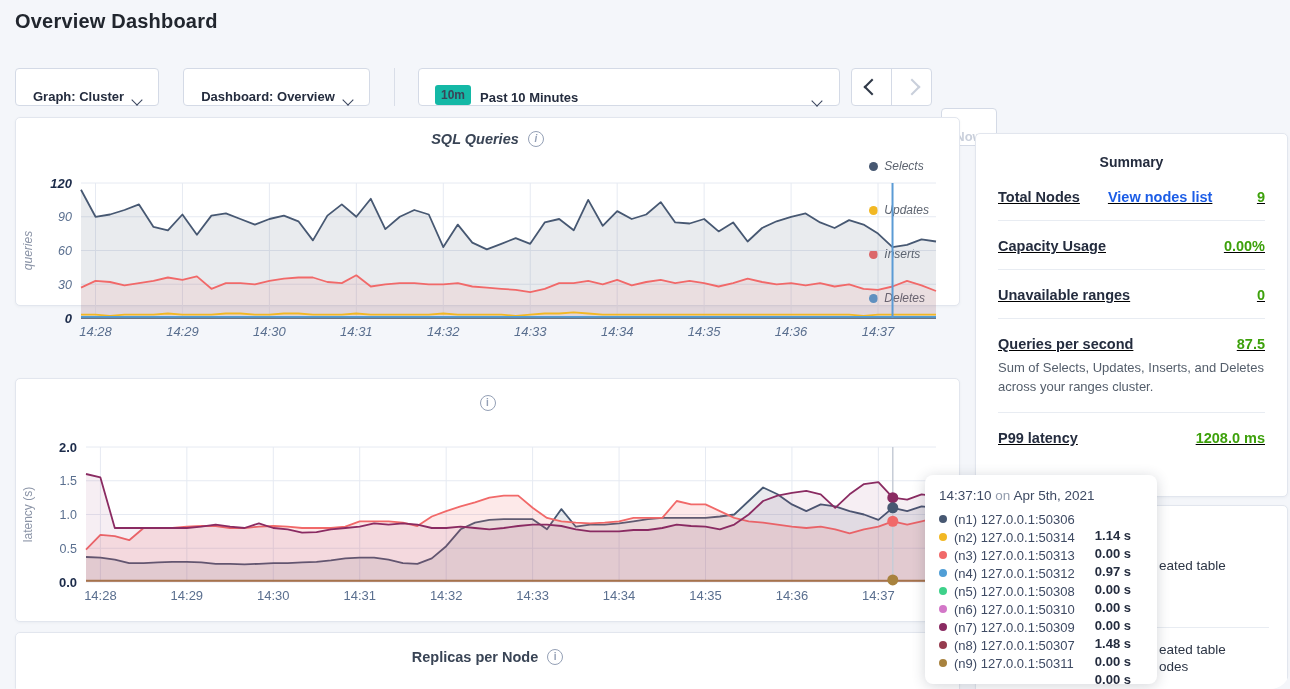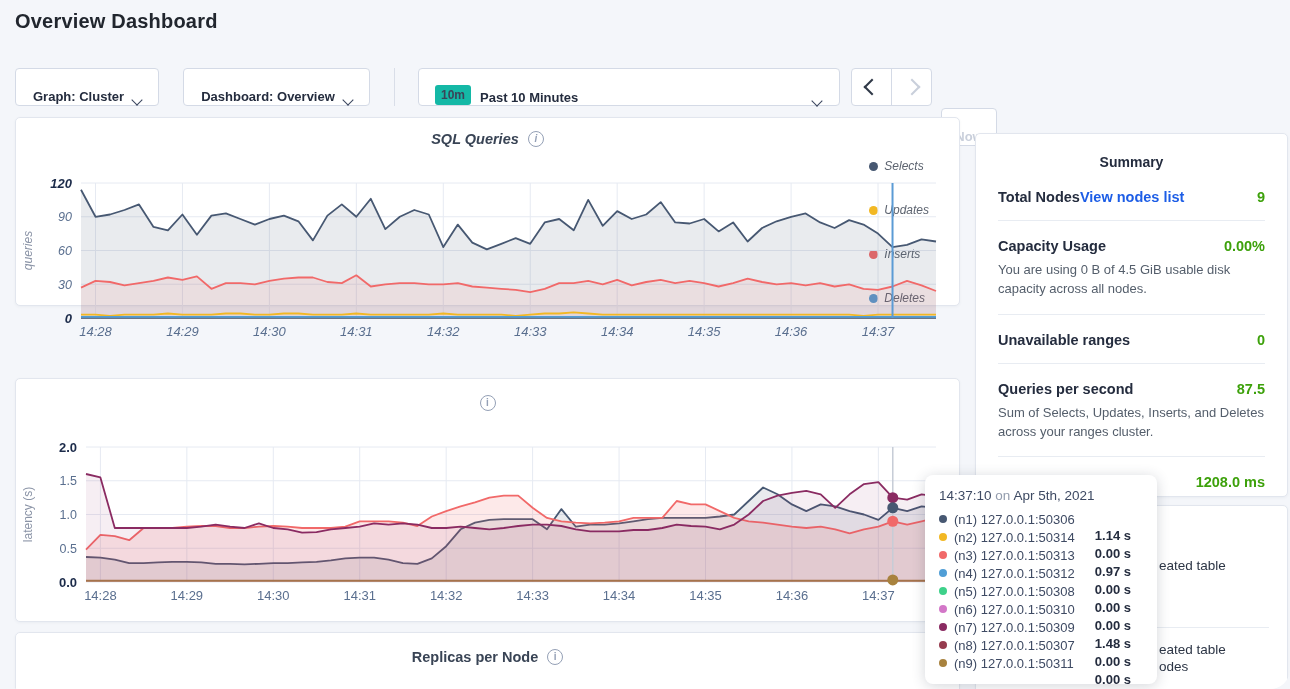--- a/index.html
+++ b/index.html
@@ -52,21 +52,21 @@
   .ytick{font-size:12.5px;fill:#5a6f8f;}
   .ytick.emph{font-size:13px;font-weight:bold;fill:#1c2b4a;}
   .xtick{font-size:13px;fill:#5a6f8f;}
   .ylab{font-size:12px;fill:#8a93a6;}
 
   
   .sum-h{margin:20px 0 2px;text-align:center;font-size:14px;font-weight:700;color:#242c3e;}
   .sum-rows{padding:0 22px;}
   .srow{padding:17px 0 15px;border-bottom:1px solid #e8ecf2;}
   .srow:last-child{border-bottom:none;}
-  .srow-line{display:flex;align-items:center;gap:0;}
+  .srow-line{display:flex;align-items:center;gap:28px;text-decoration:underline;}
   .slabel{font-size:14.5px;font-weight:700;color:#242c3e;}
   .slink{font-size:14.5px;font-weight:700;color:#1c5de6;cursor:pointer;text-decoration:none;}
   .sval{margin-left:auto;font-size:14.5px;font-weight:700;color:#3da10b;}
   .sdesc{margin-top:7px;font-size:13px;color:#545e6b;line-height:1.45;}
 
   
   .ev-h{margin:18px 0 0;text-align:center;font-size:14px;font-weight:700;color:#242c3e;}
   .evfrag{position:absolute;font-size:13.5px;color:#2c3545;}
   .evfrag0{left:183px;top:52px;}
   .evfrag1{left:183px;top:136px;}
@@ -246,21 +246,20 @@
             <span class="slabel">Total Nodes</span>
             <a class="slink">View nodes list</a>
             <span class="sval">9</span>
           </div>
         </div>
         <div class="srow">
           <div class="srow-line">
             <span class="slabel">Capacity Usage</span>
             <span class="sval">0.00%</span>
           </div>
-          <div class="sdesc">You are using 0 B of 4.5 GiB usable disk capacity across all nodes.</div>
         </div>
         <div class="srow">
           <div class="srow-line">
             <span class="slabel">Unavailable ranges</span>
             <span class="sval">0</span>
           </div>
         </div>
         <div class="srow">
           <div class="srow-line">
             <span class="slabel">Queries per second</span>

